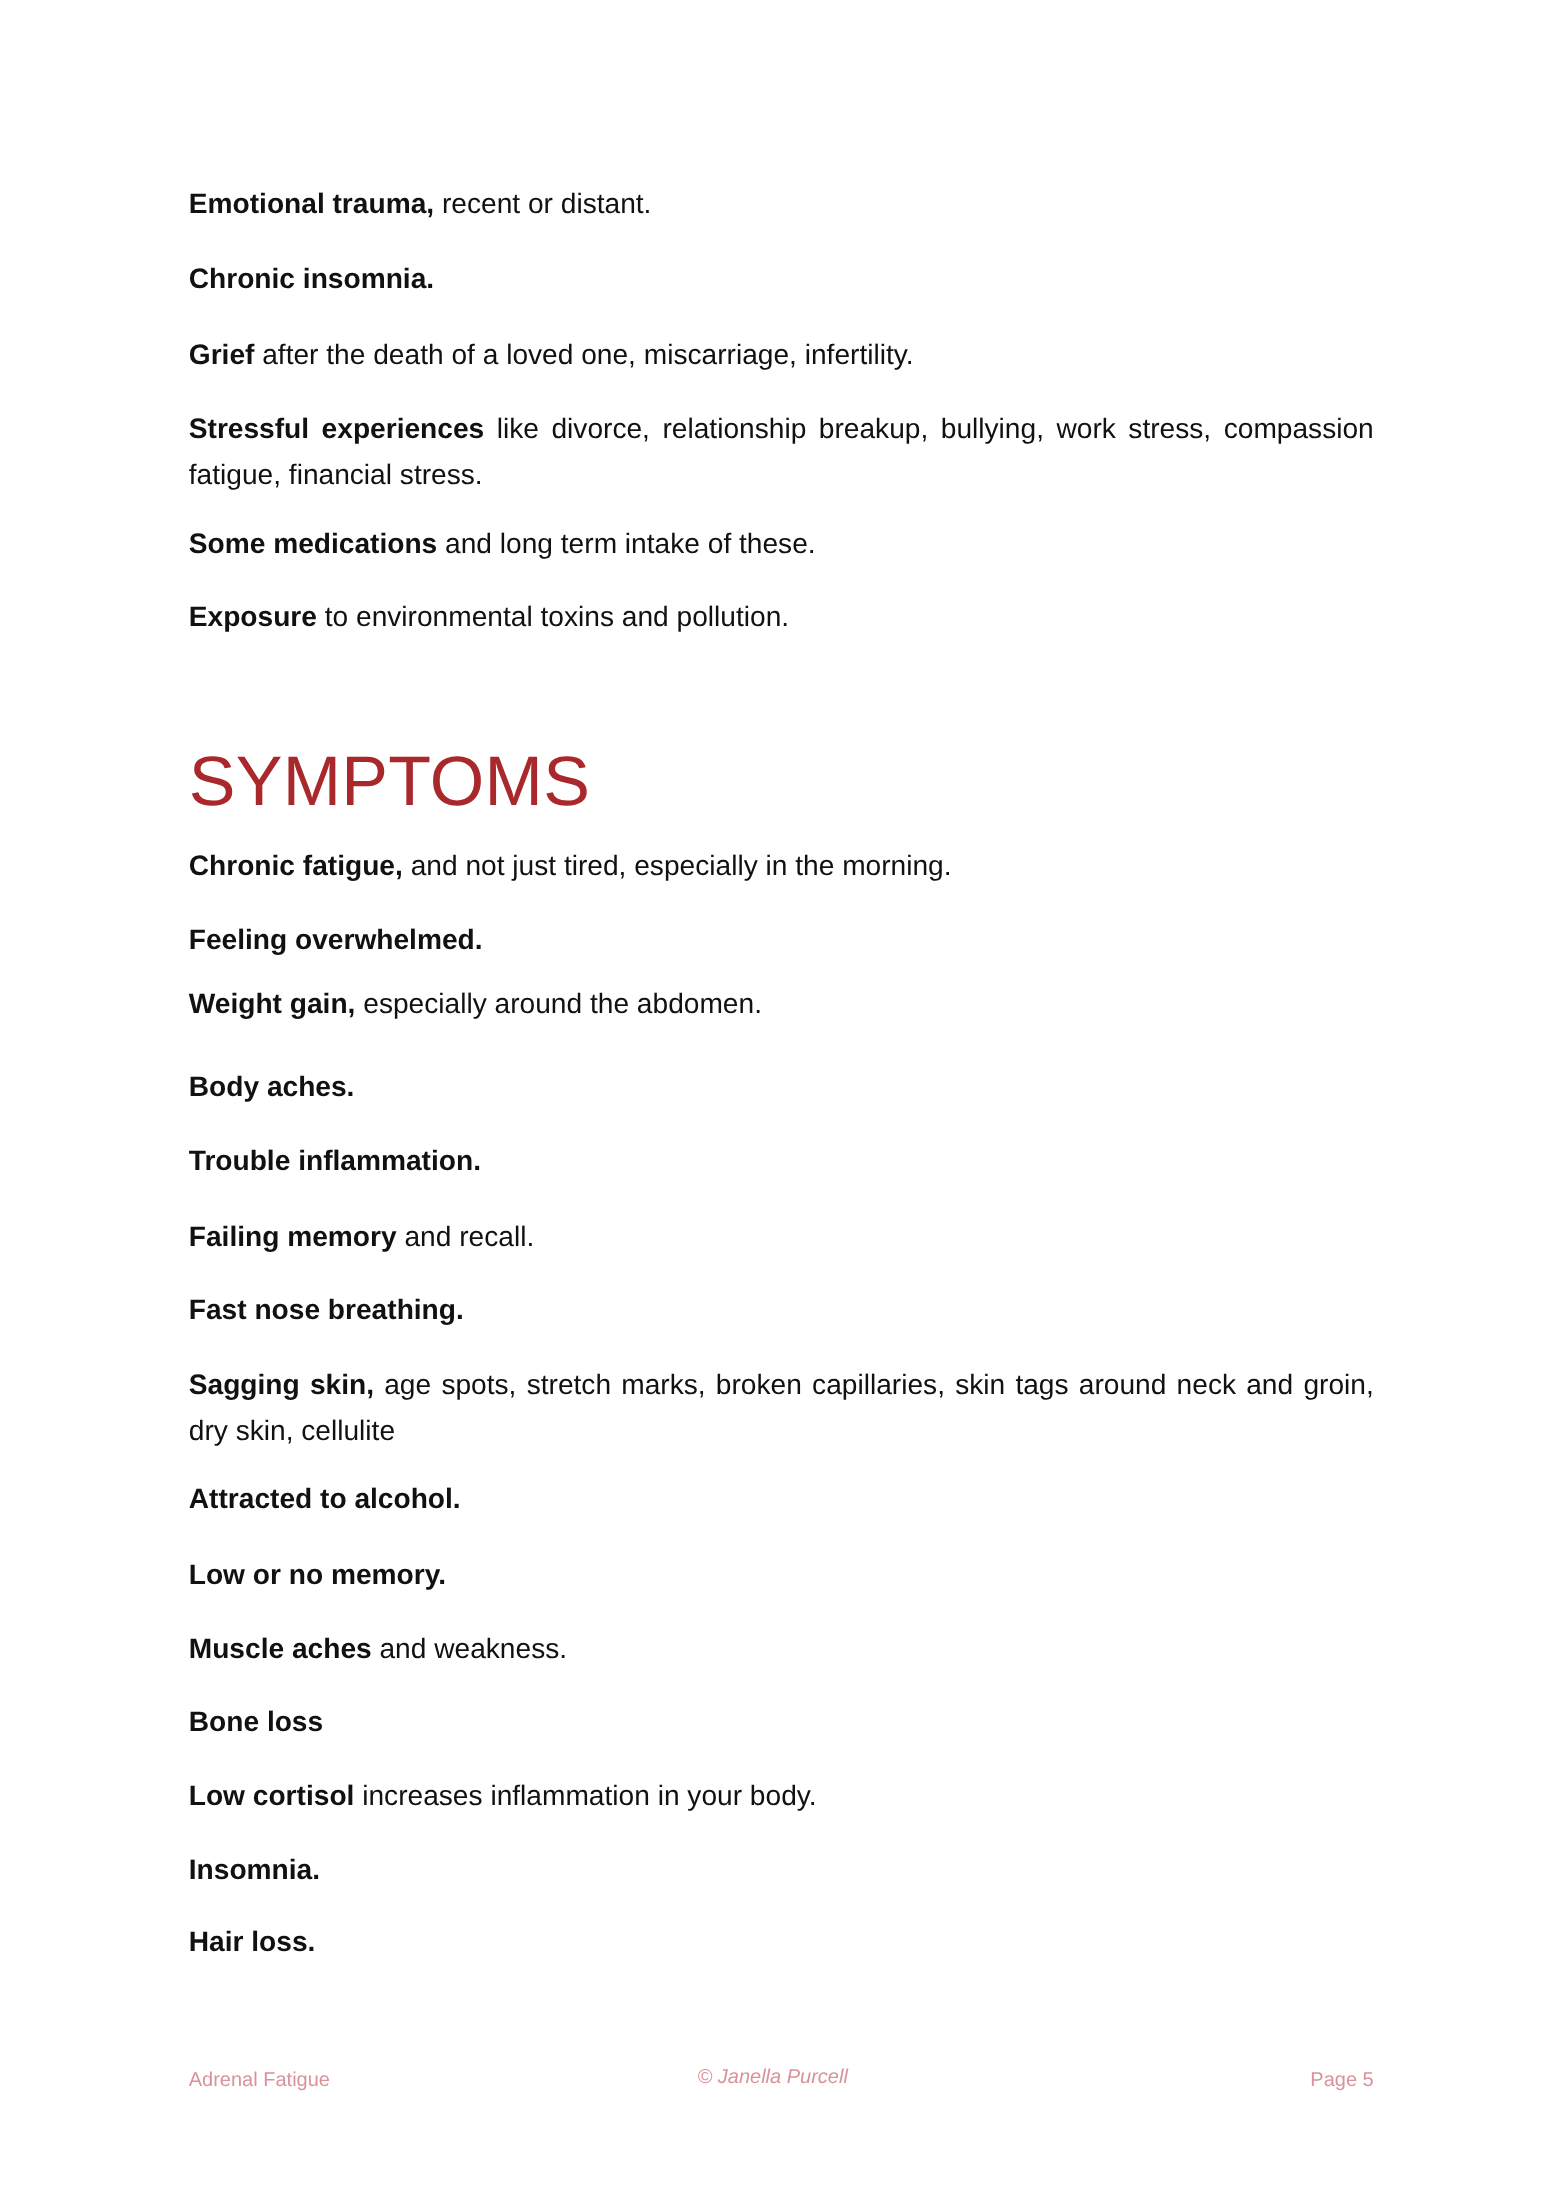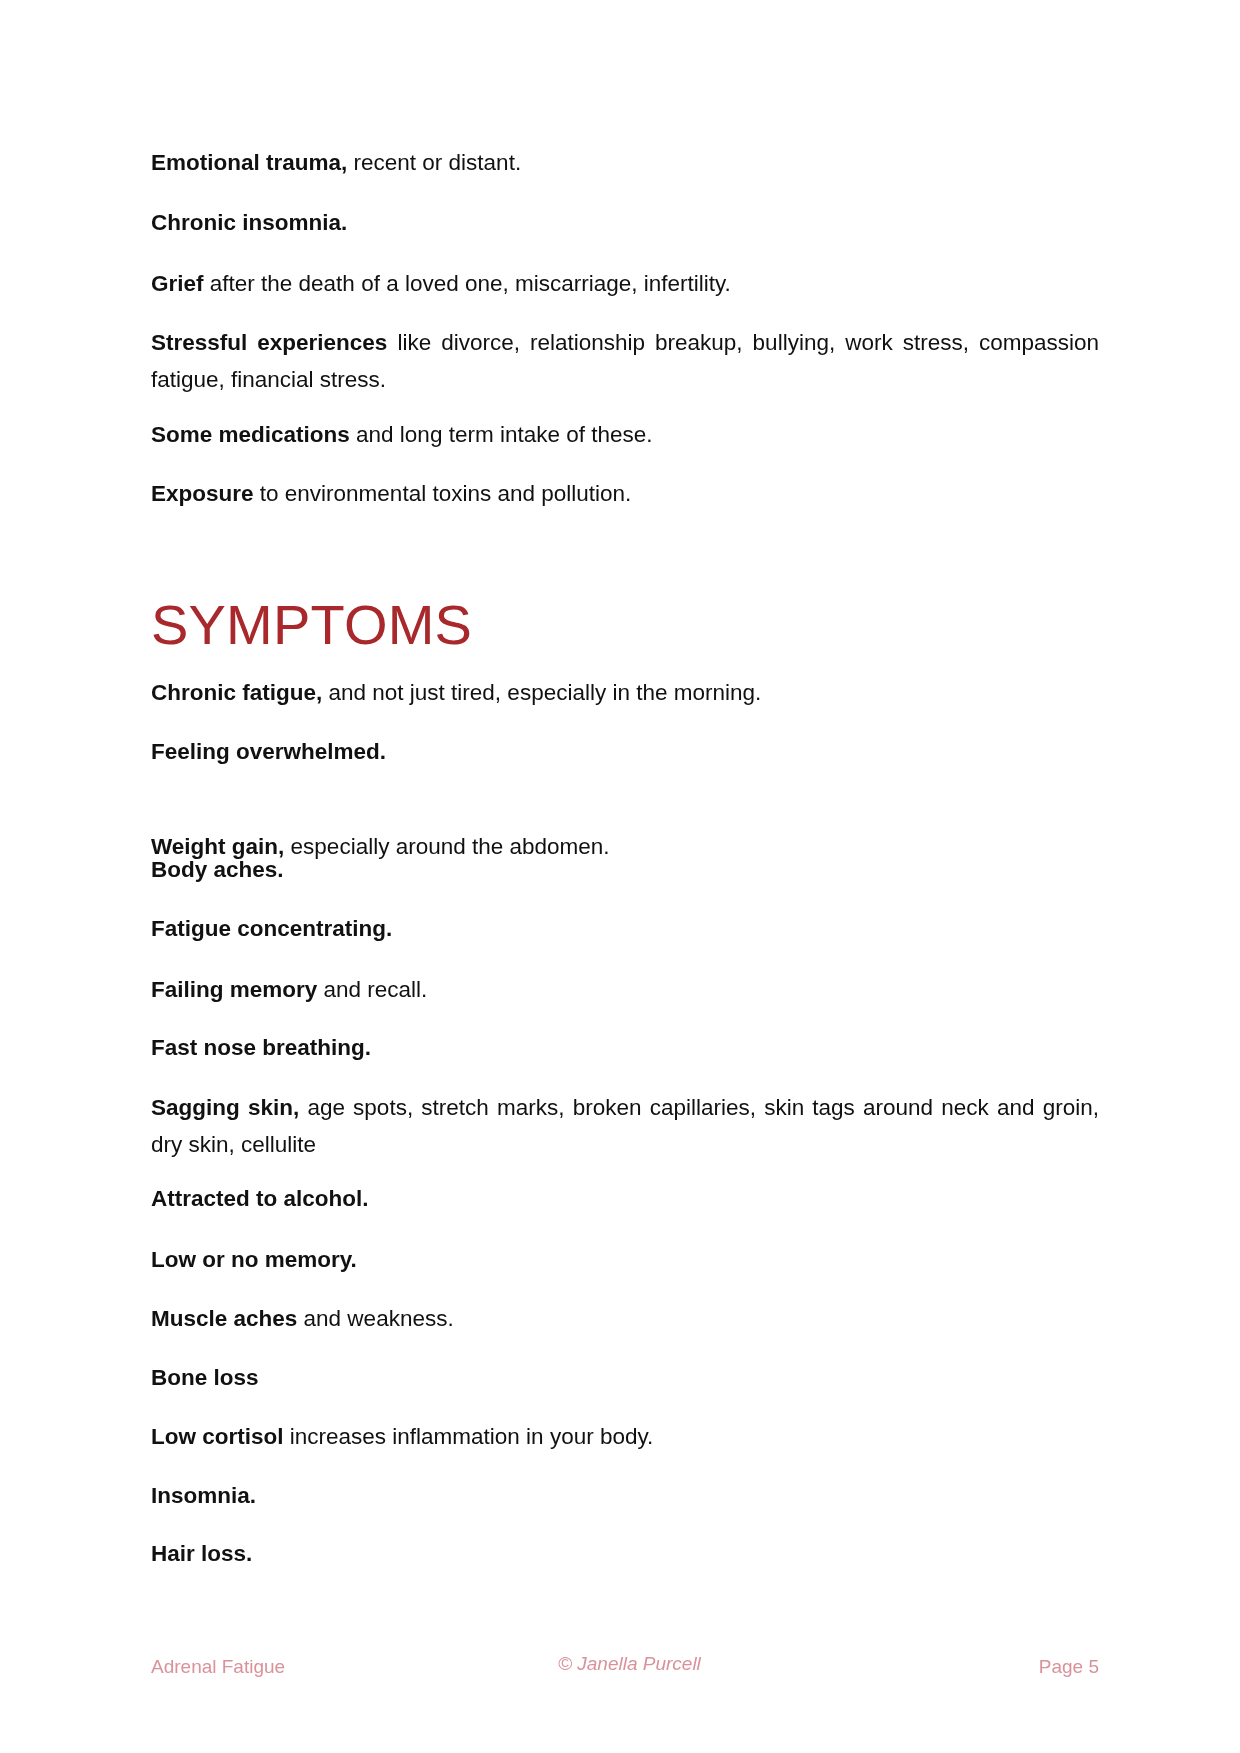--- a/index.html
+++ b/index.html
@@ -4,44 +4,44 @@
 <style>
   html, body { margin: 0; padding: 0; background: #ffffff; }
   body { width: 1240px; height: 1753px; position: relative; overflow: hidden;
          font-family: "Liberation Sans", sans-serif; color: #111111; }
   .page { position: absolute; left: 0; top: 0; width: 1240px; height: 1265px; }
   .p { position: absolute; left: 151px; width: 948px; font-size: 22.5px; line-height: 37px; margin: 0; }
   .p b { font-weight: 700; }
   .justify { text-align: justify; text-align-last: left; }
   .heading { position: absolute; left: 151px; top: 592px; margin: 0; font-size: 56px; font-weight: 400;
              color: #a8282c; letter-spacing: 0.2px; }
-  .footer { position: absolute; top: 1656px; font-size: 19px; color: #d9929a; }
+  .footer { position: absolute; top: 1656px; font-size: 16px; color: #d9929a; }
   .f-left { left: 151px; }
   .f-center { left: 558px; top: 1653px; font-style: italic; }
   .f-right { right: 141px; }
 </style>
 </head>
 <body>
 
 <div class="page">
 
   <p class="p" style="top:144px"><b>Emotional trauma,</b><span> recent or distant.</span></p>
   <p class="p" style="top:204px"><b>Chronic insomnia.</b><span></span></p>
   <p class="p" style="top:265px"><b>Grief</b><span> after the death of a loved one, miscarriage, infertility.</span></p>
   <p class="p justify" style="top:324px"><b>Stressful experiences</b><span> like divorce, relationship breakup, bullying, work stress, compassion fatigue, financial stress.</span></p>
   <p class="p" style="top:416px"><b>Some medications</b><span> and long term intake of these.</span></p>
   <p class="p" style="top:475px"><b>Exposure</b><span> to environmental toxins and pollution.</span></p>
 
   <h2 class="heading">SYMPTOMS</h2>
 
   <p class="p" style="top:674px"><b>Chronic fatigue,</b><span> and not just tired, especially in the morning.</span></p>
   <p class="p" style="top:733px"><b>Feeling overwhelmed.</b><span></span></p>
-  <p class="p" style="top:828px"><b>Weight gain,</b><span> especially around the abdomen.</span></p>
+  <p class="p" style="top:784px"><b>Weight gain,</b><span> especially around the abdomen.</span></p>
   <p class="p" style="top:851px"><b>Body aches.</b><span></span></p>
-  <p class="p" style="top:910px"><b>Fatigue concentrating.</b><span></span></p>
+  <p class="p" style="top:910px"><b>Trouble inflammation.</b><span></span></p>
   <p class="p" style="top:971px"><b>Failing memory</b><span> and recall.</span></p>
   <p class="p" style="top:1029px"><b>Fast nose breathing.</b><span></span></p>
   <p class="p justify" style="top:1089px"><b>Sagging skin,</b><span> age spots, stretch marks, broken capillaries, skin tags around neck and groin, dry skin, cellulite</span></p>
   <p class="p" style="top:1180px"><b>Attracted to alcohol.</b><span></span></p>
   <p class="p" style="top:1241px"><b>Low or no memory.</b><span></span></p>
   <p class="p" style="top:1300px"><b>Muscle aches</b><span> and weakness.</span></p>
   <p class="p" style="top:1359px"><b>Bone loss</b><span></span></p>
   <p class="p" style="top:1418px"><b>Low cortisol</b><span> increases inflammation in your body.</span></p>
   <p class="p" style="top:1535px"><b>Hair loss.</b><span></span></p>
   <p class="p" style="top:1477px"><b>Insomnia.</b><span></span></p>

